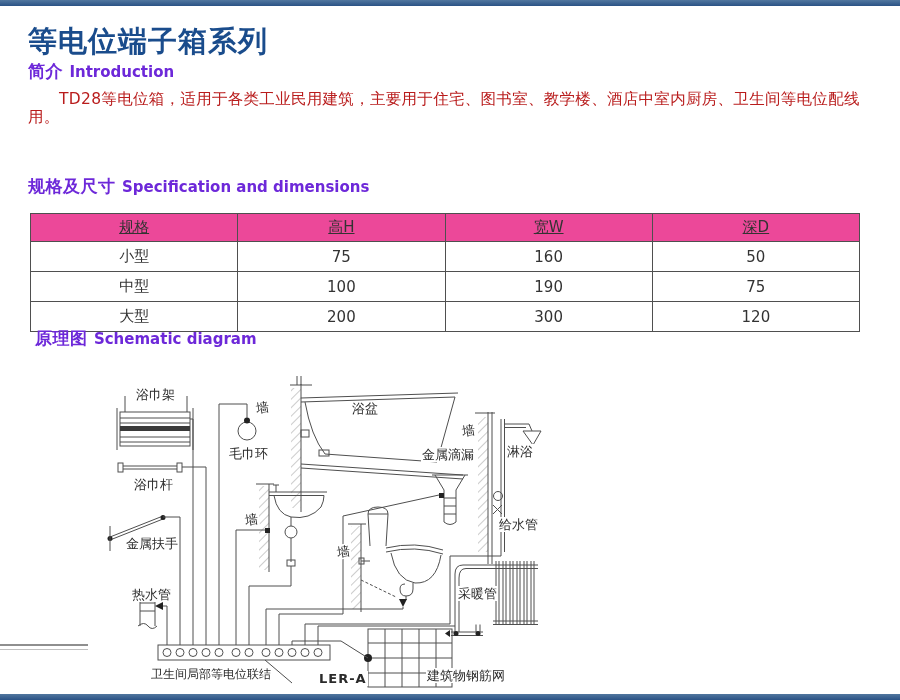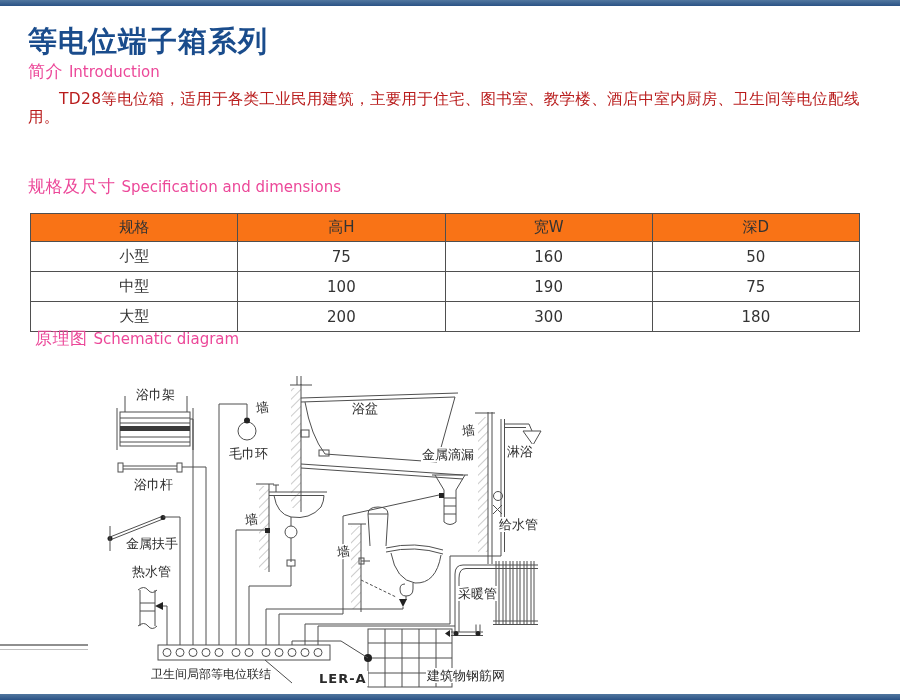--- a/index.html
+++ b/index.html
@@ -8,37 +8,37 @@
     font-family:"DejaVu Sans","Liberation Sans",sans-serif;color:#333;
   }
   .rule{position:absolute;left:0;width:900px;height:6px;
     background:linear-gradient(to bottom,#52779f,#2b5285);}
   .rule.top{top:0;}
   .rule.bottom{bottom:0;}
   .page-title{
     position:absolute;left:28px;top:22px;font-size:29px;font-weight:bold;
     color:#1a4c8c;letter-spacing:1px;
   }
-  .sec-head{position:absolute;font-size:17px;font-weight:normal;color:#ec4899;letter-spacing:.5px;}
+  .sec-head{position:absolute;font-size:17px;font-weight:bold;color:#6d28d9;letter-spacing:.5px;}
   .sec-head .en{font-size:15px;letter-spacing:0;}
   .h-intro{left:28px;top:60px;}
   .h-spec{left:28px;top:175px;}
   .h-schem{left:35px;top:327px;text-align:center;}
   .intro-body{
     position:absolute;left:28px;top:90px;width:848px;font-size:15.5px;line-height:18px;
     color:#b91c1c;text-indent:2em;letter-spacing:.3px;
   }
   table.spec{
     position:absolute;left:30px;top:213px;width:830px;border-collapse:collapse;
     font-size:15px;color:#333;table-layout:fixed;
   }
   table.spec th,table.spec td{
     border:1px solid #4f4f4f;text-align:center;height:29px;font-weight:normal;padding:0;
   }
-  table.spec thead th{background:#f97316;height:27px;}
+  table.spec thead th{background:#ec4899;height:27px;text-decoration:underline;}
   .diagram{position:absolute;left:95px;top:374px;width:650px;height:326px;}
   .diagram svg{position:absolute;left:0;top:0;}
   .dlabel{
     position:absolute;font-size:13px;line-height:15px;color:#2a2a2a;background:#fff;
     white-space:nowrap;padding:0 1px;
   }
   .dlabel.tilt{transform:rotate(-9deg);}
   .dlabel.big{font-size:12px;}
   .dlabel.code{font-weight:bold;letter-spacing:1px;margin-left:28px;}
   .stray-line{
@@ -79,21 +79,21 @@
       <tr>
         <td>中型</td>
         <td>100</td>
         <td>190</td>
         <td>75</td>
       </tr>
       <tr>
         <td>大型</td>
         <td>200</td>
         <td>300</td>
-        <td>180</td>
+        <td>120</td>
       </tr>
     </tbody>
 </table>
 
 <div class="sec-head h-schem"><span>原理图</span> <span class="en">Schematic diagram</span></div>
 
 <div class="stray-line"></div>
 
 <div class="diagram">
   <svg width="650" height="326" viewBox="0 0 650 326">
@@ -289,18 +289,18 @@
   <div class="dlabel" style="left:256px;top:27px">浴盆</div>
   <div class="dlabel" style="left:133px;top:72px">毛巾环</div>
   <div class="dlabel" style="left:38px;top:103px">浴巾杆</div>
   <div class="dlabel" style="left:326px;top:73px">金属滴漏</div>
   <div class="dlabel tilt" style="left:366px;top:49px">墙</div>
   <div class="dlabel" style="left:411px;top:70px">淋浴</div>
   <div class="dlabel" style="left:403px;top:143px">给水管</div>
   <div class="dlabel tilt" style="left:149px;top:138px">墙</div>
   <div class="dlabel tilt" style="left:241px;top:170px">墙</div>
   <div class="dlabel" style="left:30px;top:162px">金属扶手</div>
-  <div class="dlabel" style="left:36px;top:190px">热水管</div>
+  <div class="dlabel" style="left:36px;top:213px">热水管</div>
   <div class="dlabel" style="left:362px;top:212px">采暖管</div>
   <div class="dlabel big" style="left:55px;top:293px">卫生间局部等电位联结</div>
   <div class="dlabel code" style="left:195px;top:297px">LER-A</div>
   <div class="dlabel" style="left:331px;top:294px">建筑物钢筋网</div>
 </div>
 
 </body></html>

